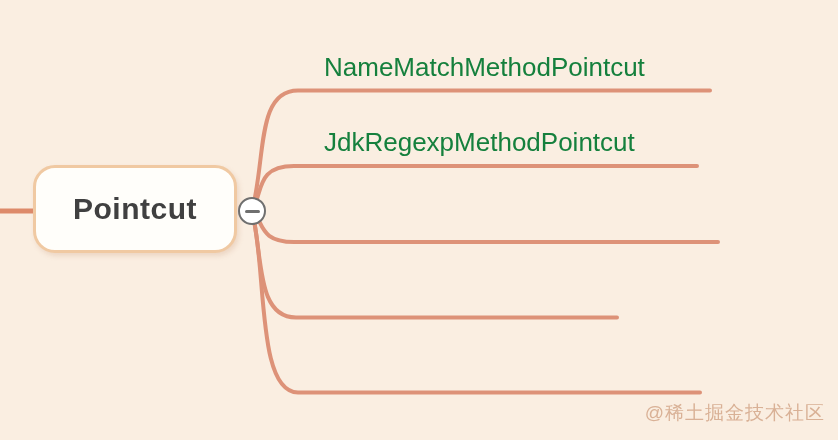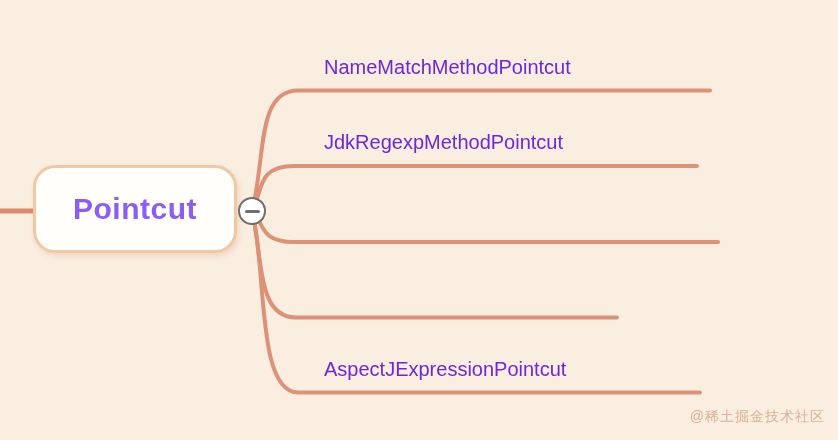--- a/index.html
+++ b/index.html
@@ -32,21 +32,21 @@
     border: 3px solid #f0c9a2;
     border-radius: 22px;
     box-shadow: 2px 3px 5px rgba(205, 160, 130, 0.30);
     display: flex;
     align-items: center;
     justify-content: center;
   }
   .root-label {
     font-size: 30px;
     font-weight: bold;
-    color: #8b5cf6;
+    color: #404040;
     letter-spacing: 0.5px;
   }
   .collapse-btn {
     position: absolute;
     left: 238px;
     top: 197px;
     width: 28px;
     height: 28px;
     box-sizing: border-box;
     background: #ffffff;
@@ -61,34 +61,34 @@
     width: 15px;
     height: 3px;
     background: #6f6f6f;
     border-radius: 2px;
   }
   .child-label {
     position: absolute;
     left: 324px;
     height: 36px;
     line-height: 36px;
-    font-size: 20px;
-    color: #6d28d9;
+    font-size: 26px;
+    color: #15803d;
     white-space: nowrap;
   }
   .child-1 { top: 49px; }
   .child-2 { top: 124px; }
   .child-3 { top: 200px; }
   .child-4 { top: 276px; }
   .child-5 { top: 351px; }
   .watermark {
     position: absolute;
     right: 13px;
     bottom: 14px;
-    font-size: 14px;
+    font-size: 19px;
     color: #d9b196;
     letter-spacing: 1px;
   }
 </style>
 </head>
 <body>
 
 <div class="canvas">
 
   <svg class="edges" viewBox="0 0 838 440" xmlns="http://www.w3.org/2000/svg">
@@ -105,17 +105,16 @@
   <div class="root-node">
     <span class="root-label">Pointcut</span>
   </div>
 
   <div class="collapse-btn">
     <span class="minus"></span>
   </div>
 
   <div class="child-label child-1">NameMatchMethodPointcut</div>
   <div class="child-label child-2">JdkRegexpMethodPointcut</div>
-  <div class="child-label child-5">AspectJExpressionPointcut</div>
 
   <div class="watermark">@稀土掘金技术社区</div>
 
 </div>
 
 </body></html>

